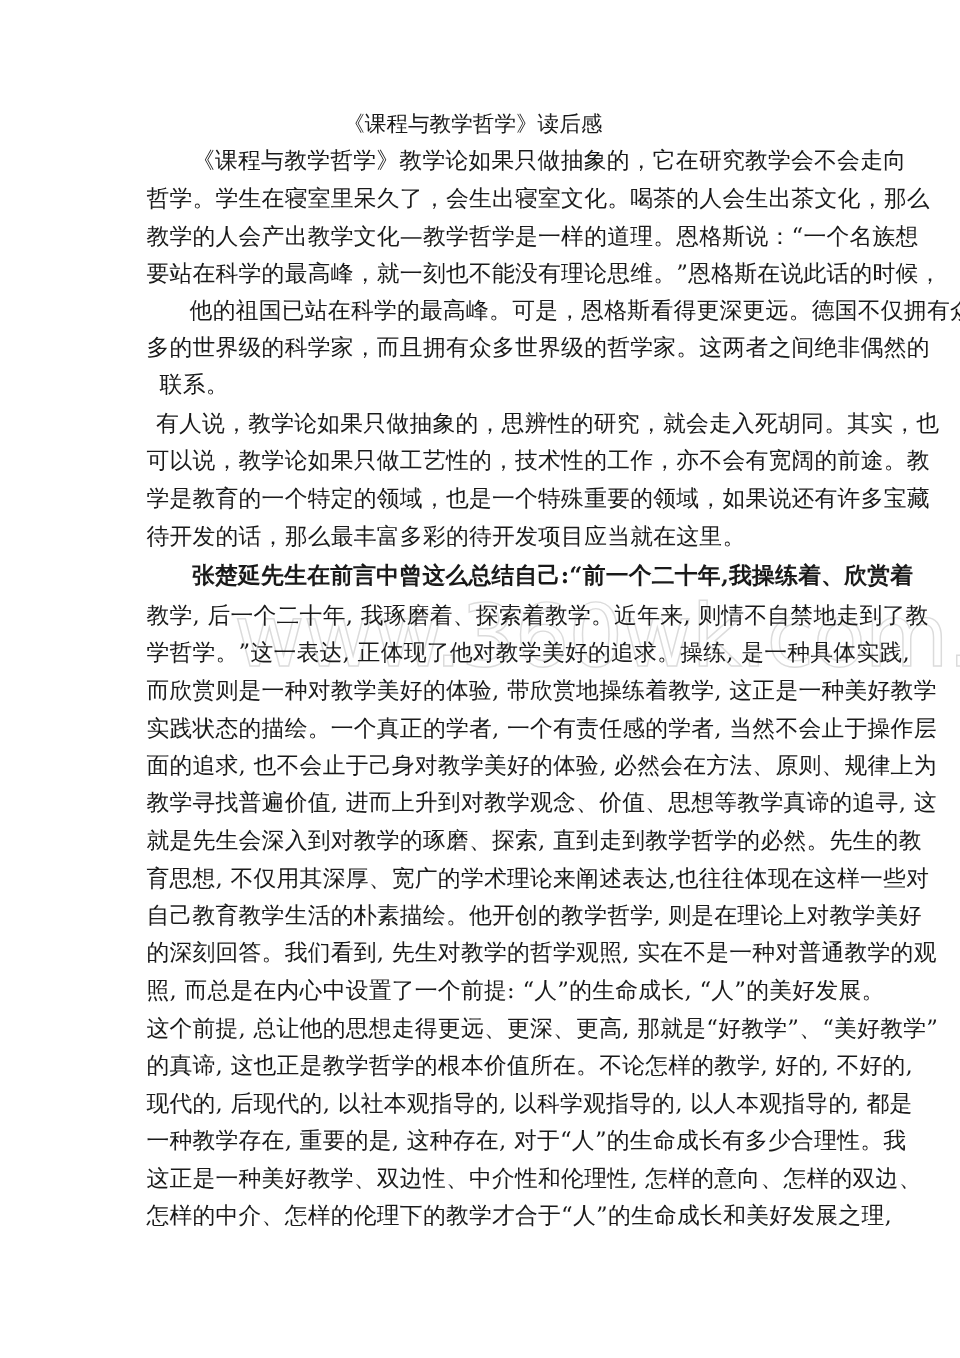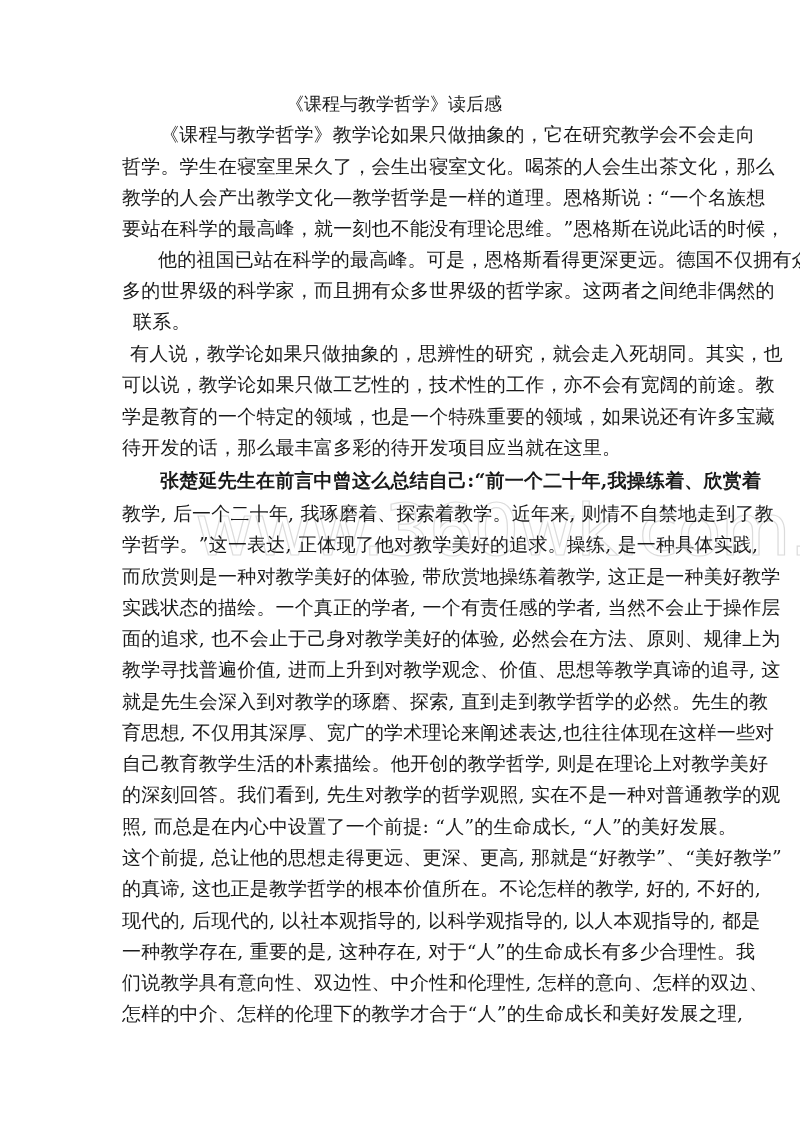--- a/index.html
+++ b/index.html
@@ -43,16 +43,16 @@
       <div class="line" style="top: 657px; left: 122px;">教学寻找普遍价值, 进而上升到对教学观念、价值、思想等教学真谛的追寻, 这</div>
       <div class="line" style="top: 689px; left: 122px;">就是先生会深入到对教学的琢磨、探索, 直到走到教学哲学的必然。先生的教</div>
       <div class="line" style="top: 720px; left: 122px;">育思想, 不仅用其深厚、宽广的学术理论来阐述表达,也往往体现在这样一些对</div>
       <div class="line" style="top: 751px; left: 122px;">自己教育教学生活的朴素描绘。他开创的教学哲学, 则是在理论上对教学美好</div>
       <div class="line" style="top: 782px; left: 122px;">的深刻回答。我们看到, 先生对教学的哲学观照, 实在不是一种对普通教学的观</div>
       <div class="line" style="top: 814px; left: 122px;">照, 而总是在内心中设置了一个前提: “人”的生命成长, “人”的美好发展。</div>
       <div class="line" style="top: 845px; left: 122px;">这个前提, 总让他的思想走得更远、更深、更高, 那就是“好教学”、“美好教学”</div>
       <div class="line" style="top: 876px; left: 122px;">的真谛, 这也正是教学哲学的根本价值所在。不论怎样的教学, 好的, 不好的,</div>
       <div class="line" style="top: 908px; left: 122px;">现代的, 后现代的, 以社本观指导的, 以科学观指导的, 以人本观指导的, 都是</div>
       <div class="line" style="top: 939px; left: 122px;">一种教学存在, 重要的是, 这种存在, 对于“人”的生命成长有多少合理性。我</div>
-      <div class="line" style="top: 970px; left: 122px;">们说教学具有意向性、双边性、中介性和伦理性, 怎样的意向、怎样的双边、</div>
+      <div class="line" style="top: 970px; left: 122px;">这正是一种美好教学、双边性、中介性和伦理性, 怎样的意向、怎样的双边、</div>
       <div class="line" style="top: 1001px; left: 122px;">怎样的中介、怎样的伦理下的教学才合于“人”的生命成长和美好发展之理,</div>
     </div>
 </div>
 
 </body></html>

